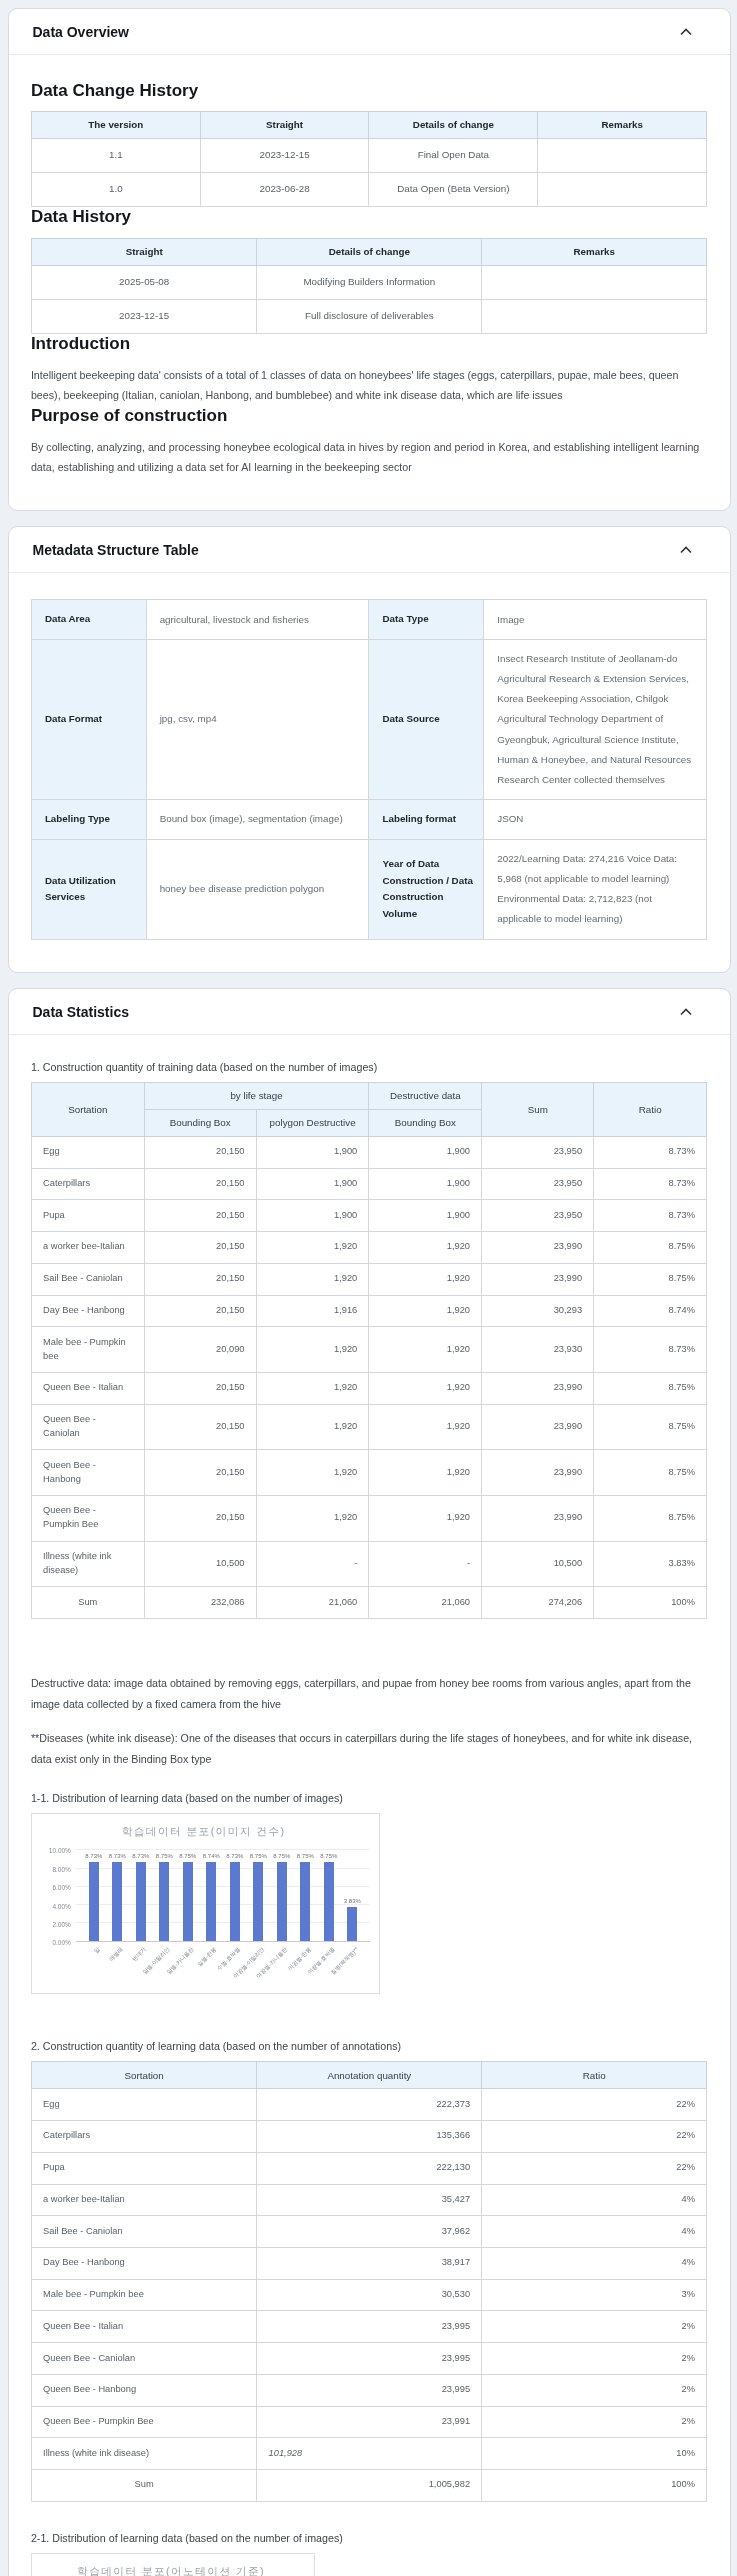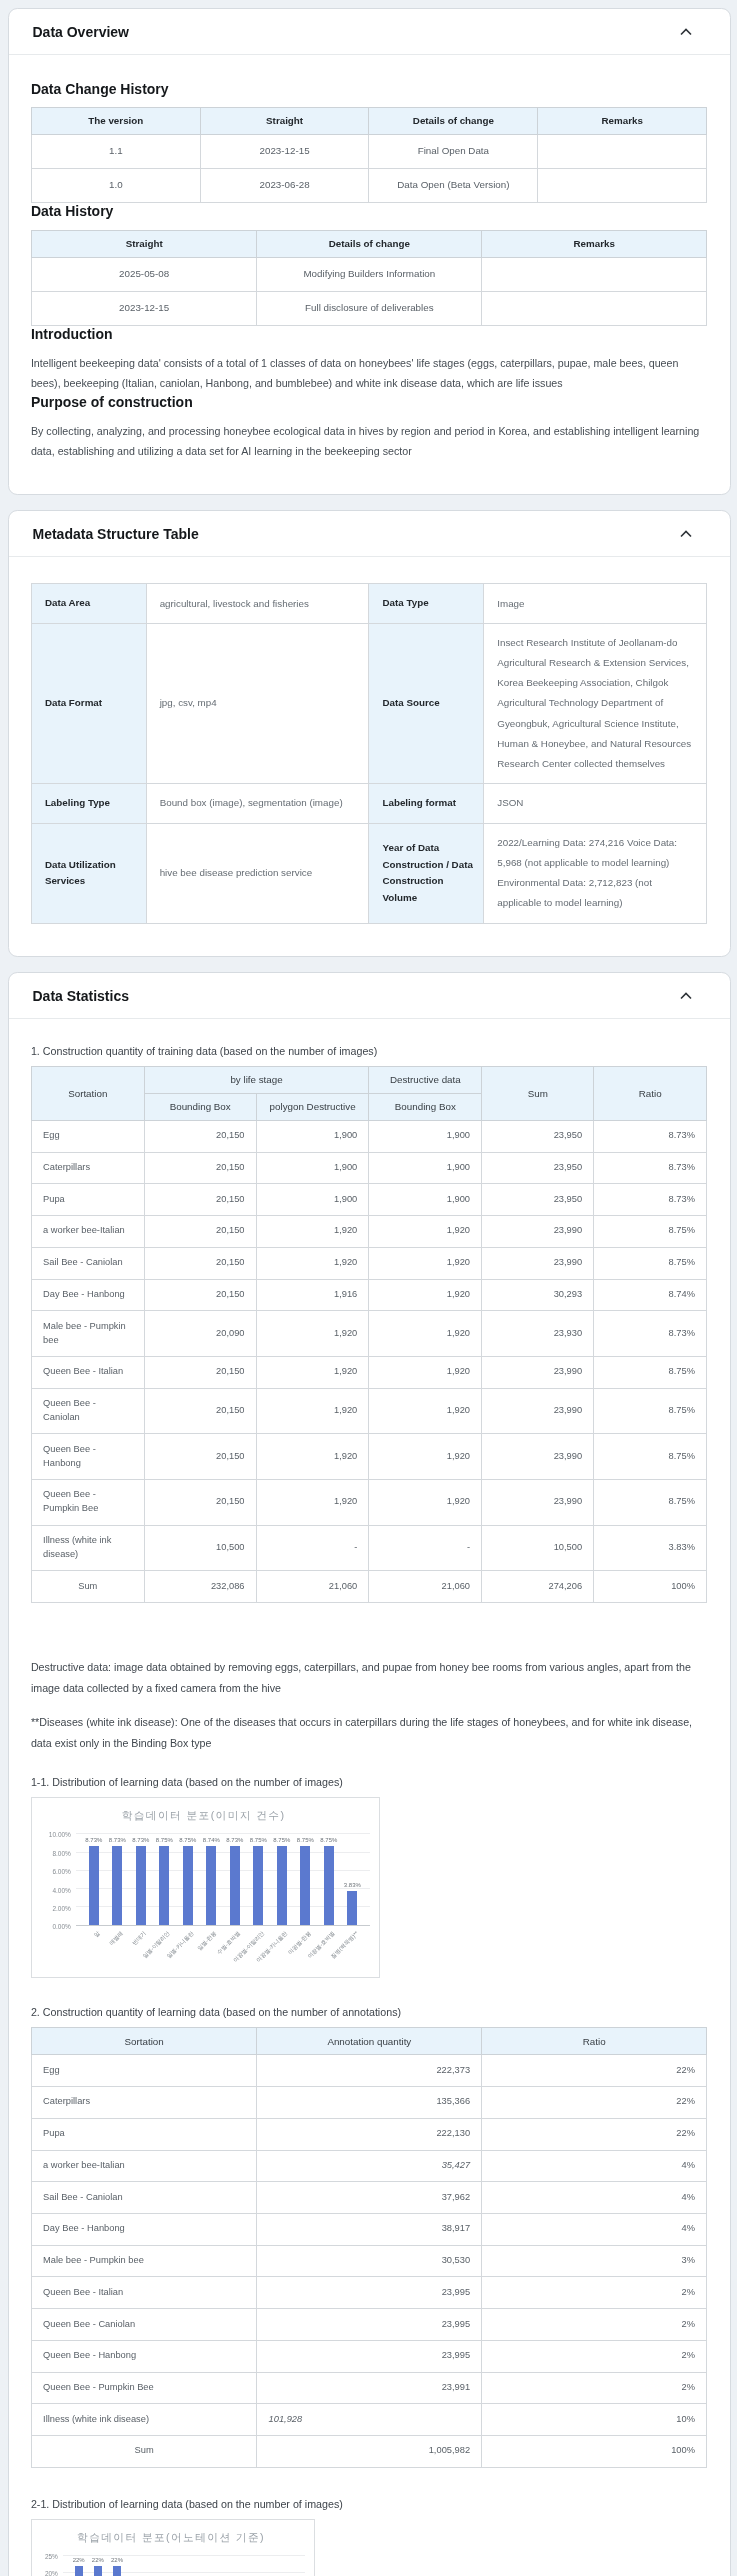--- a/index.html
+++ b/index.html
@@ -25,21 +25,21 @@
     border-bottom:0.9px solid #e7eaec;
   }
   .card-title{
     font-size:14px;
     font-weight:700;
     color:#15181b;
   }
   .chevron{cursor:pointer;display:flex;align-items:center;}
   .card-body{padding:26px 22.4px 32px 22.4px;}
   h3.sub{
-    font-size:14px;
+    font-size:17px;
     font-weight:700;
     color:#15181b;
     margin:0 0 10.3px 0;
   }
   .mt-lg{margin-top:35px;}
   .mt-xl{margin-top:41px;}
   p.body-text{
     font-size:10.7px;
     color:#464d54;
     line-height:1.95;
@@ -253,21 +253,21 @@
             <td>Insect Research Institute of Jeollanam-do Agricultural Research &amp; Extension Services, Korea Beekeeping Association, Chilgok Agricultural Technology Department of Gyeongbuk, Agricultural Science Institute, Human &amp; Honeybee, and Natural Resources Research Center collected themselves</td>
           </tr>
           <tr>
             <td>Labeling Type</td>
             <td>Bound box (image), segmentation (image)</td>
             <td>Labeling format</td>
             <td>JSON</td>
           </tr>
           <tr>
             <td>Data Utilization Services</td>
-            <td>hive bee disease prediction service</td>
+            <td>honey bee disease prediction polygon</td>
             <td>Year of Data Construction / Data Construction Volume</td>
             <td>2022/Learning Data: 274,216 Voice Data: 5,968 (not applicable to model learning) Environmental Data: 2,712,823 (not applicable to model learning)</td>
           </tr>
         </tbody>
     </table>
   </div>
 </section>
 
 <section class="card">
   <div class="card-header">
@@ -521,21 +521,21 @@
             <div class="xlabel-slot">
               <span class="xlabel">여왕벌-호박벌</span>
             </div>
             <div class="xlabel-slot">
               <span class="xlabel">질병(백묵병)**</span>
             </div>
           </div>
         </div>
       </div>
 
-    <p class="caption" style="margin-top:28px;">2. Construction quantity of learning data (based on the number of annotations)</p>
+    <p class="caption" style="margin-top:46px;">2. Construction quantity of learning data (based on the number of annotations)</p>
     <table class="tbl stat sum-last">
       <colgroup>
           <col style="width:33.4%">
           <col style="width:33.3%">
           <col style="width:33.3%">
         </colgroup>
       <thead>
         <tr>
           <th>Sortation</th>
           <th>Annotation quantity</th>
@@ -553,21 +553,21 @@
             <td style="text-align: right;">135,366</td>
             <td style="text-align: right;">22%</td>
           </tr>
           <tr>
             <td style="text-align: left;">Pupa</td>
             <td style="text-align: right;">222,130</td>
             <td style="text-align: right;">22%</td>
           </tr>
           <tr>
             <td style="text-align: left;">a worker bee-Italian</td>
-            <td style="text-align: right; font-style: italic;">35,427</td>
+            <td style="text-align: right;">35,427</td>
             <td style="text-align: right;">4%</td>
           </tr>
           <tr>
             <td style="text-align: left;">Sail Bee - Caniolan</td>
             <td style="text-align: right;">37,962</td>
             <td style="text-align: right;">4%</td>
           </tr>
           <tr>
             <td style="text-align: left;">Day Bee - Hanbong</td>
             <td style="text-align: right;">38,917</td>

